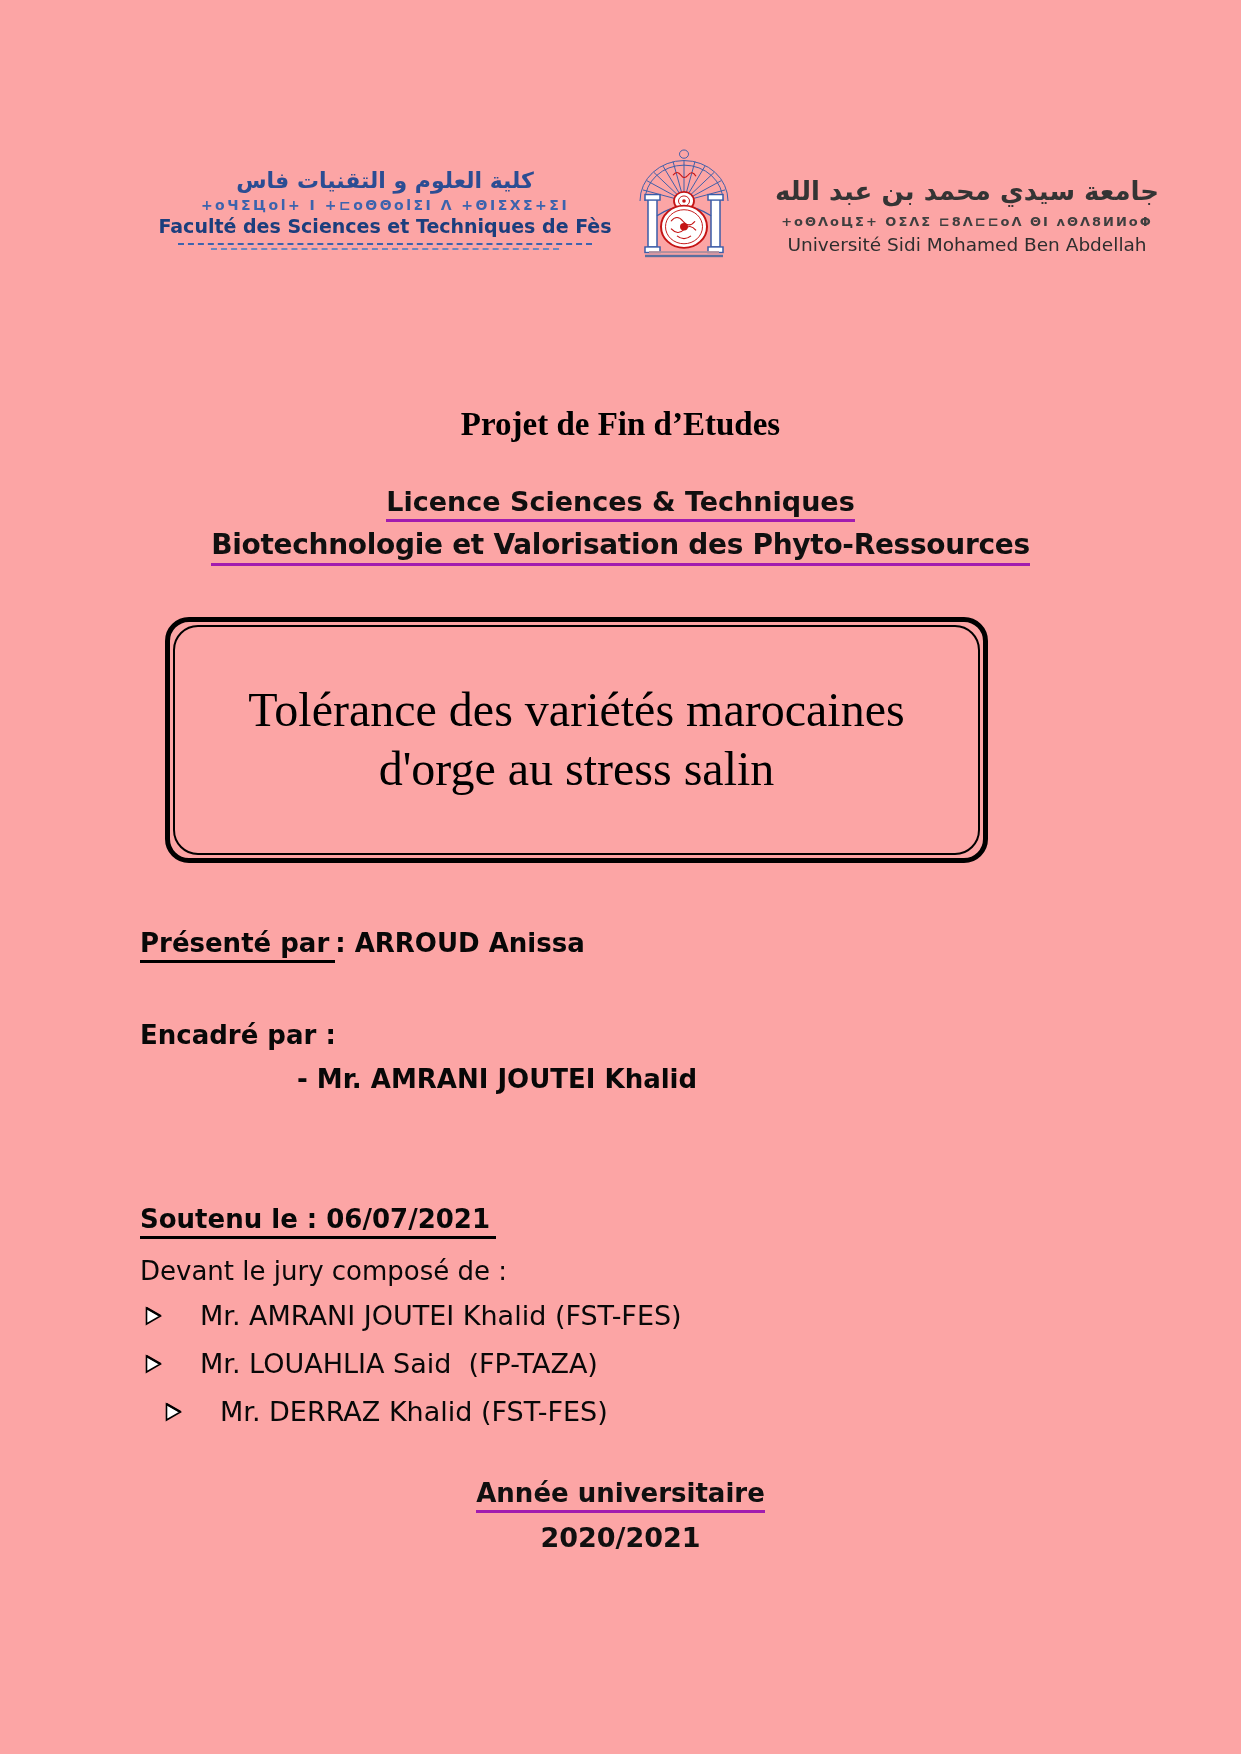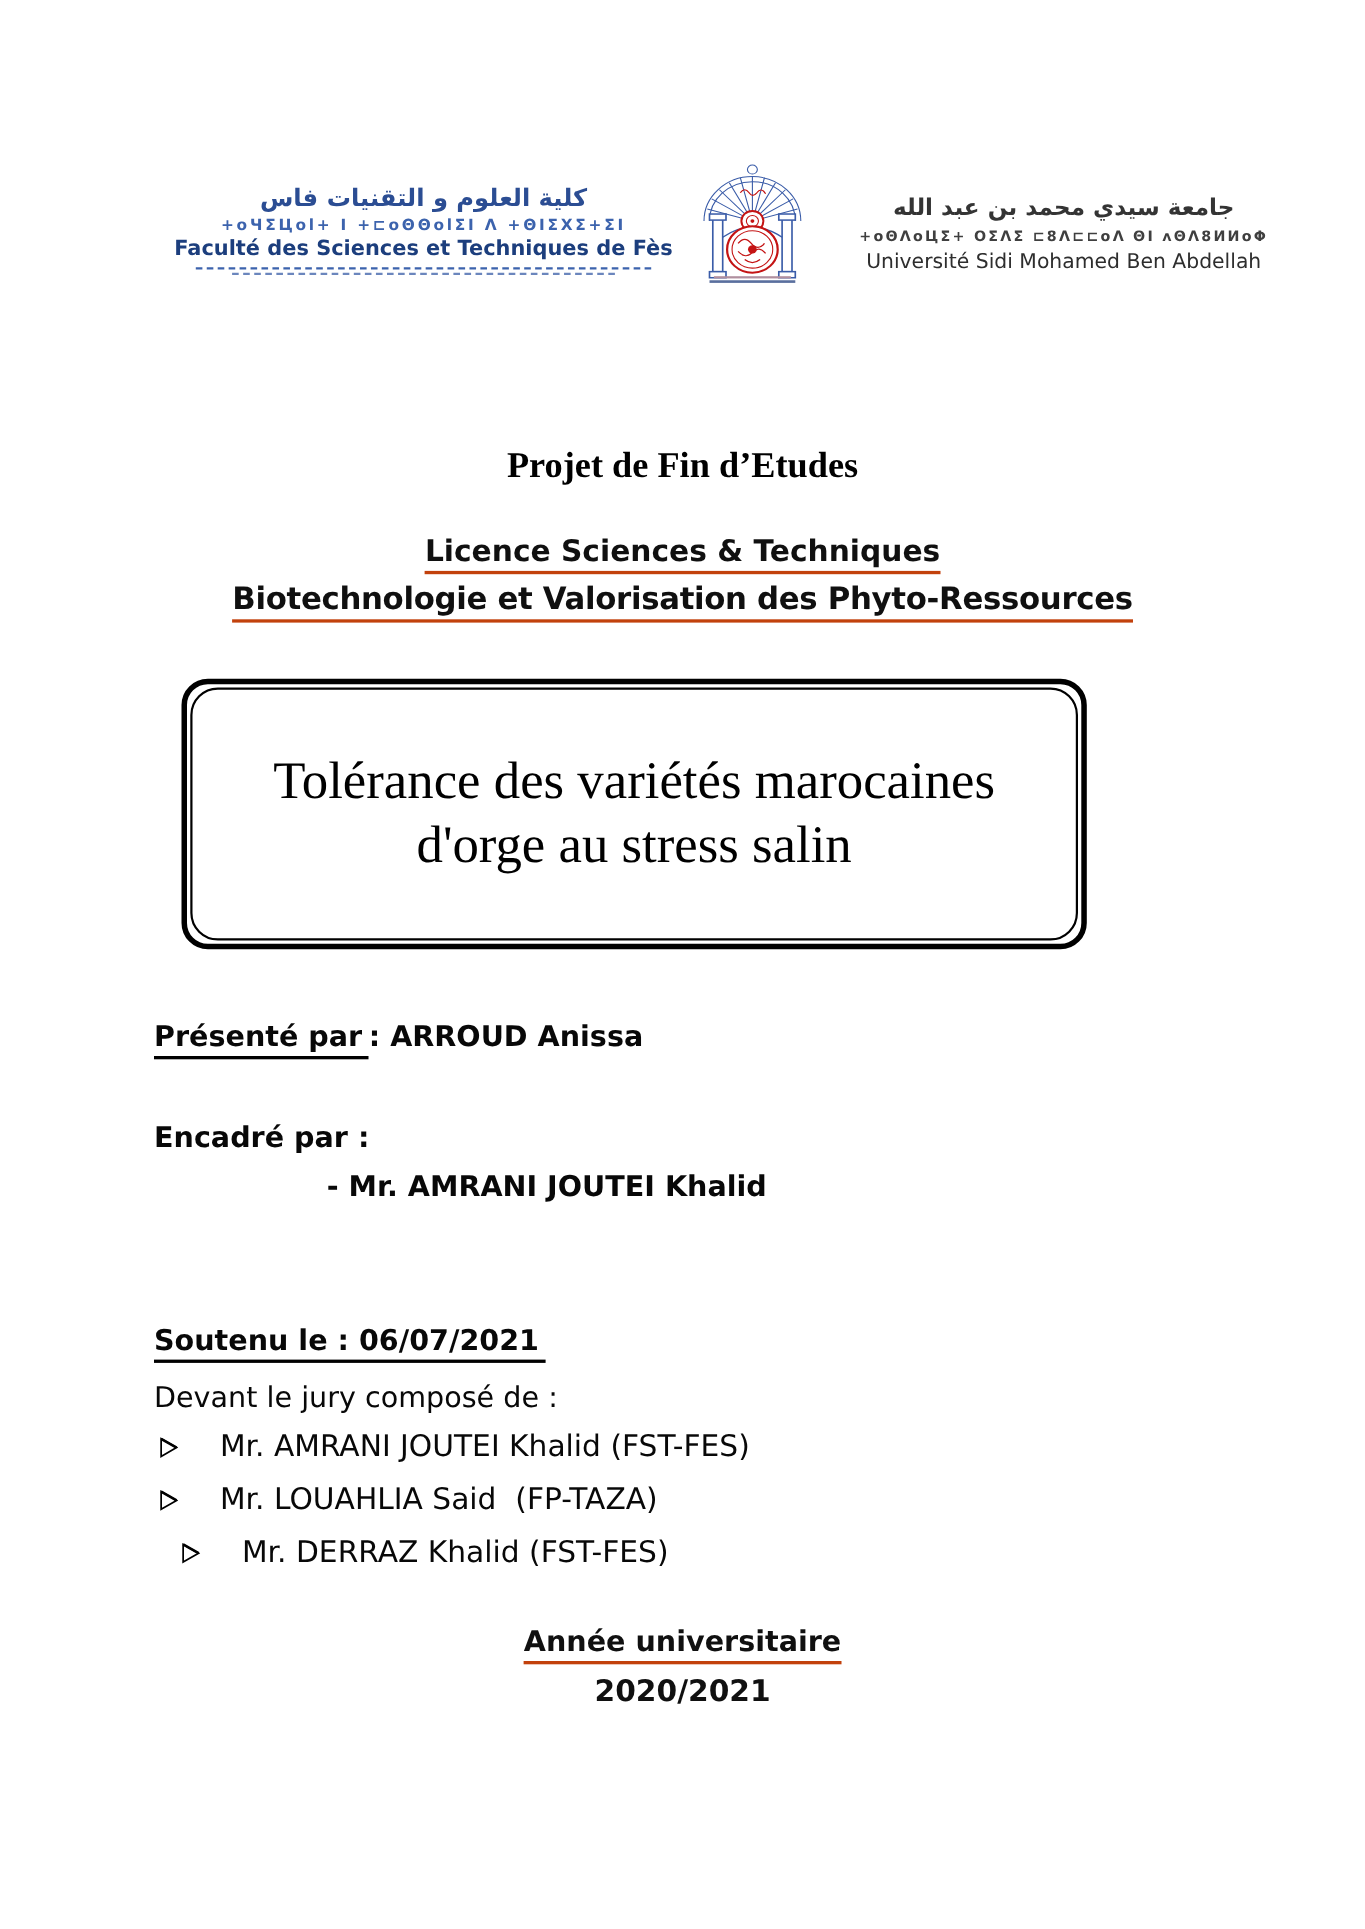--- a/index.html
+++ b/index.html
@@ -1,42 +1,42 @@
 <!DOCTYPE html>
 <html><head>
 <meta charset="utf-8">
 <style>
   html,body{margin:0;padding:0;background:#e8e8e8;}
   .page{
-    position:relative;width:1241px;height:1754px;background:#ffffff;
+    position:relative;width:1241px;height:1754px;background:#fca5a5;
     font-family:"DejaVu Sans",sans-serif;color:#101010;overflow:hidden;
     margin:0 auto;
   }
   .abs{position:absolute;}
   .centered{left:0;width:100%;text-align:center;}
 
   
   .hdr-left{left:150px;top:168px;width:470px;text-align:center;}
   .hdr-right{left:762px;top:176px;width:410px;text-align:center;}
   .hdr-arabic-l{font-size:22px;font-weight:bold;color:#2b4d93;direction:rtl;line-height:1.2;}
   .hdr-tifinagh-l{font-size:14px;color:#3c63ad;letter-spacing:2.5px;margin-top:3px;font-weight:bold;}
   .hdr-french-l{font-size:19px;font-weight:bold;color:#1c3e7d;margin-top:2px;}
   .dashline1{width:88%;margin:6px auto 0;border-top:2px dashed #3c63ad;height:0;}
   .dashline2{width:74%;margin:3px auto 0;border-top:2px dashed #6b86bd;height:0;}
-  .hdr-arabic-r{font-size:21px;font-weight:bold;color:#343434;direction:rtl;line-height:1.2;}
+  .hdr-arabic-r{font-size:26px;font-weight:bold;color:#343434;direction:rtl;line-height:1.2;}
   .hdr-tifinagh-r{font-size:13px;color:#3f3f3f;letter-spacing:2px;margin-top:7px;font-weight:bold;}
   .hdr-french-r{font-size:18.5px;font-weight:normal;color:#2e2e2e;margin-top:5px;}
   .emblem{left:633px;top:144px;width:102px;height:114px;}
 
   
   .kicker{top:406px;font-family:"Liberation Serif","DejaVu Serif",serif;
           font-size:33px;font-weight:bold;color:#000;}
   .program1{top:486px;font-size:27px;font-weight:bold;}
   .program2{top:528px;font-size:28px;font-weight:bold;letter-spacing:-0.3px;}
-  .ul-inline{display:inline-block;border-bottom:3px solid #c2410c;padding-bottom:2px;}
+  .ul-inline{display:inline-block;border-bottom:3px solid #a21caf;padding-bottom:2px;}
 
   
   .titlebox{left:165px;top:617px;width:813px;height:236px;
             border:5px solid #000;border-radius:24px;}
   .titlebox-inner{position:absolute;left:3px;top:3px;right:3px;bottom:3px;
             border:2px solid #000;border-radius:25px;
             display:flex;align-items:center;justify-content:center;}
   .doc-title{font-family:"Liberation Serif","DejaVu Serif",serif;
             font-size:48px;line-height:1.22;text-align:center;color:#000;}
 

